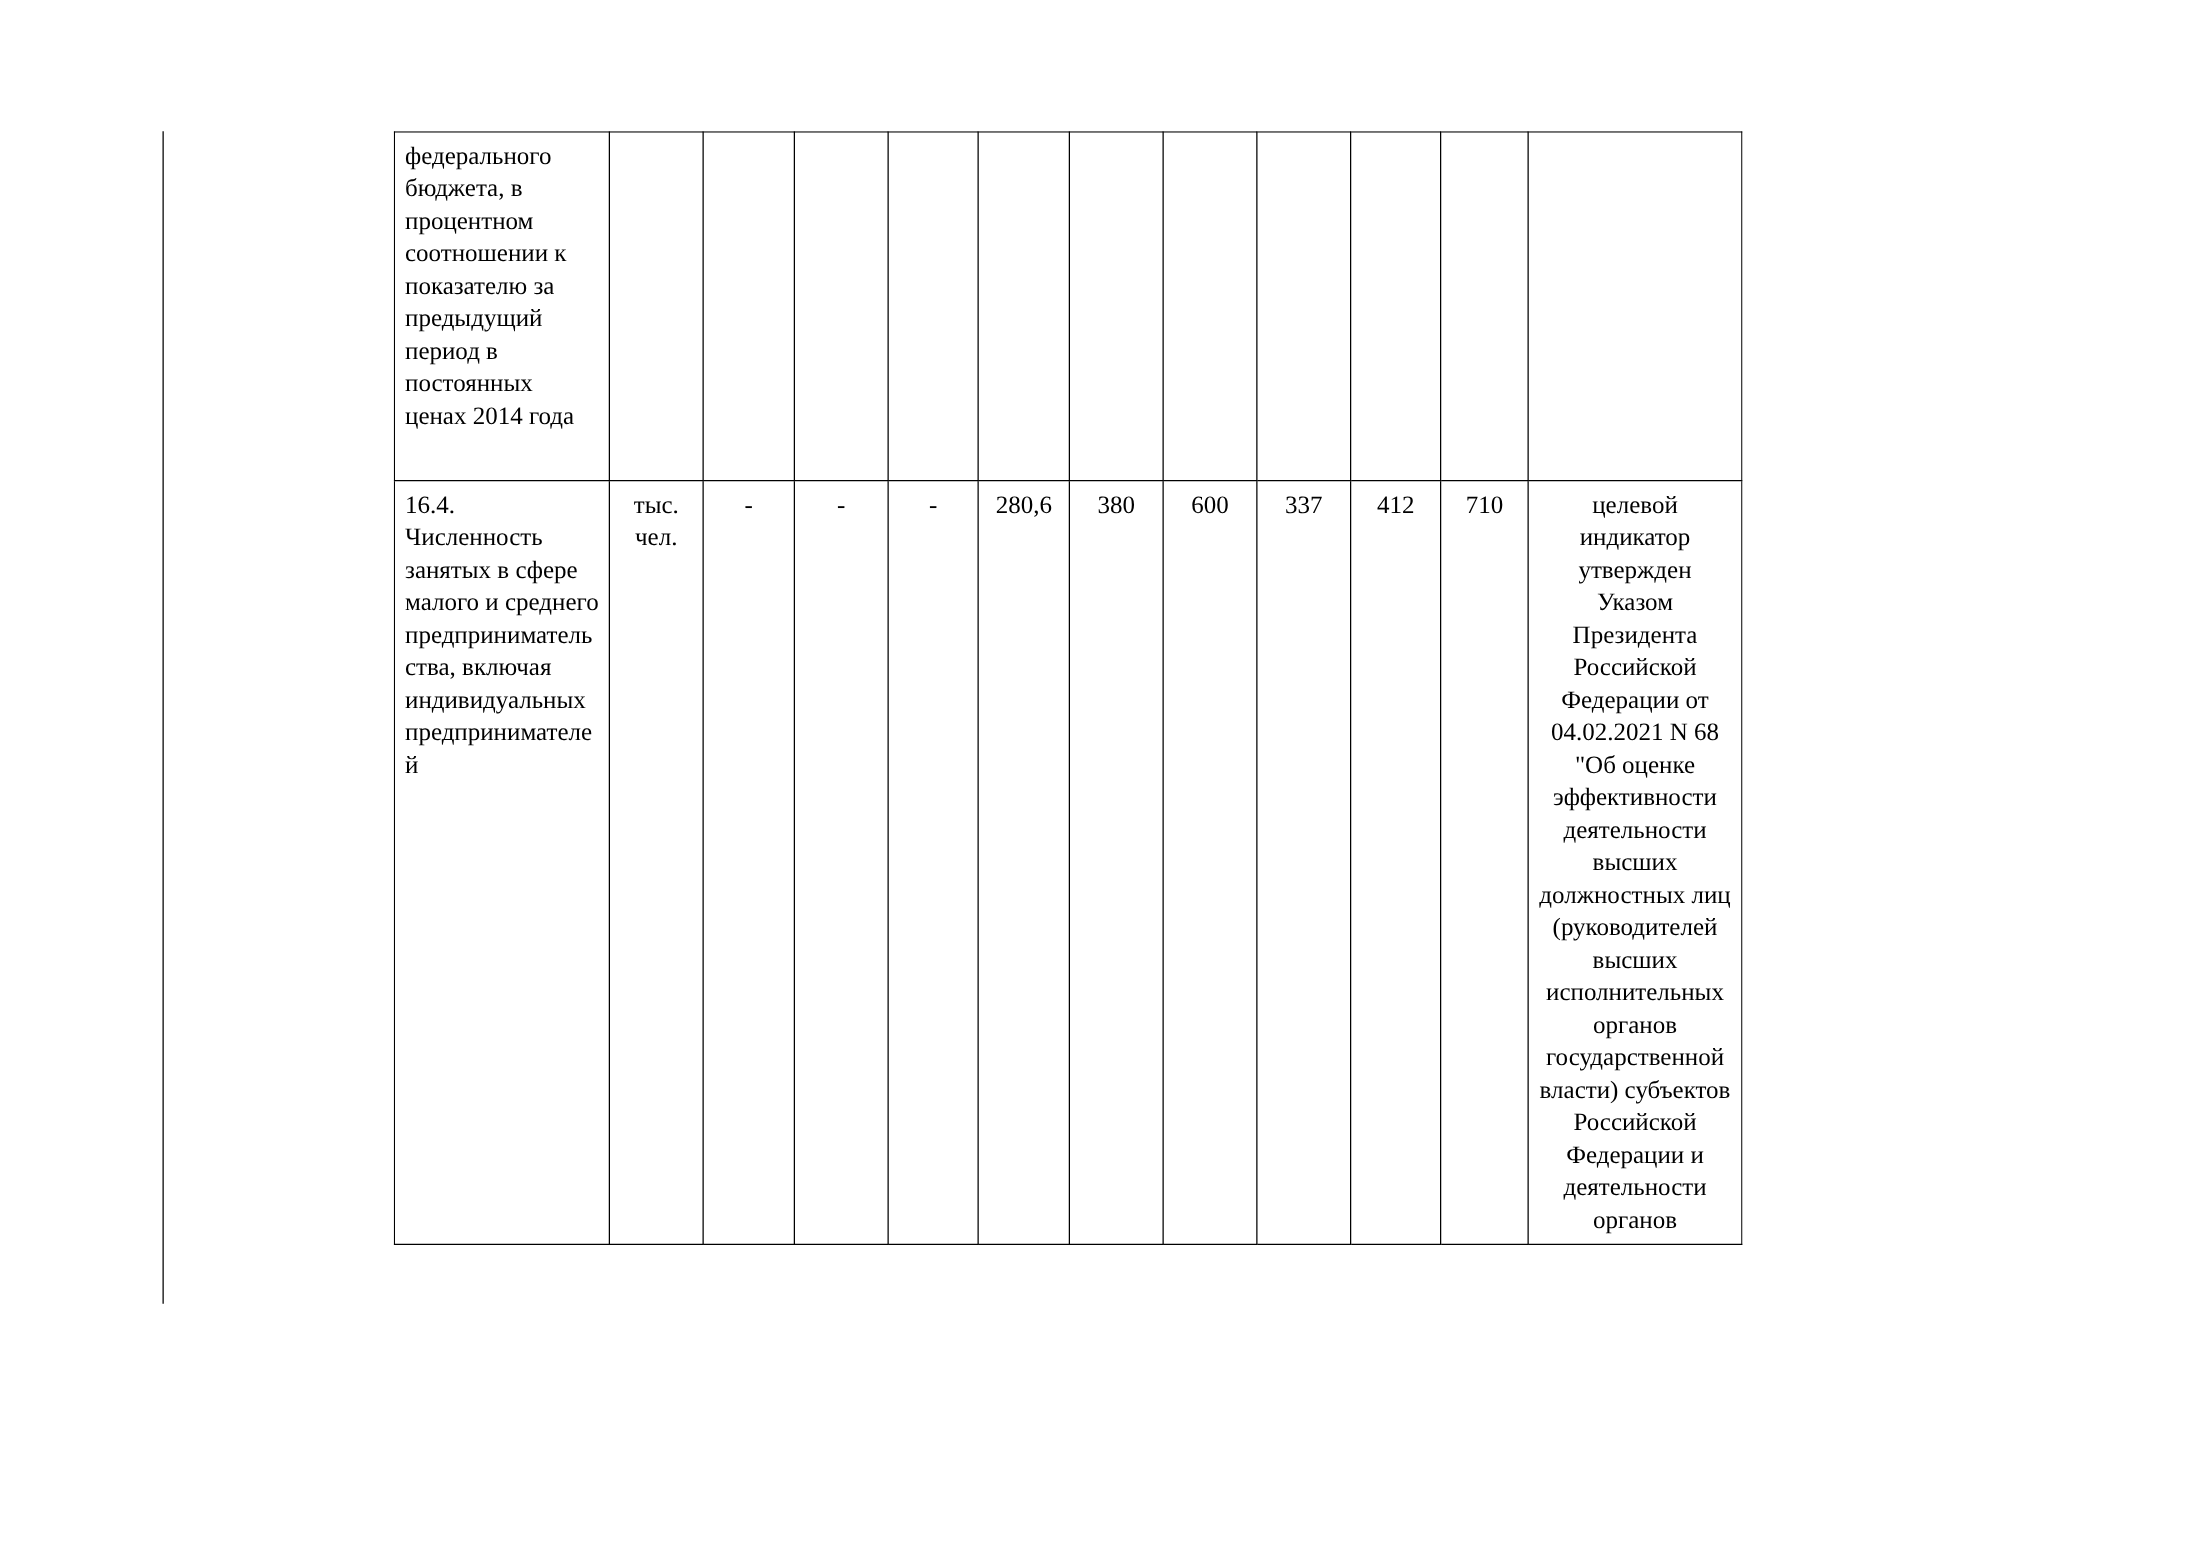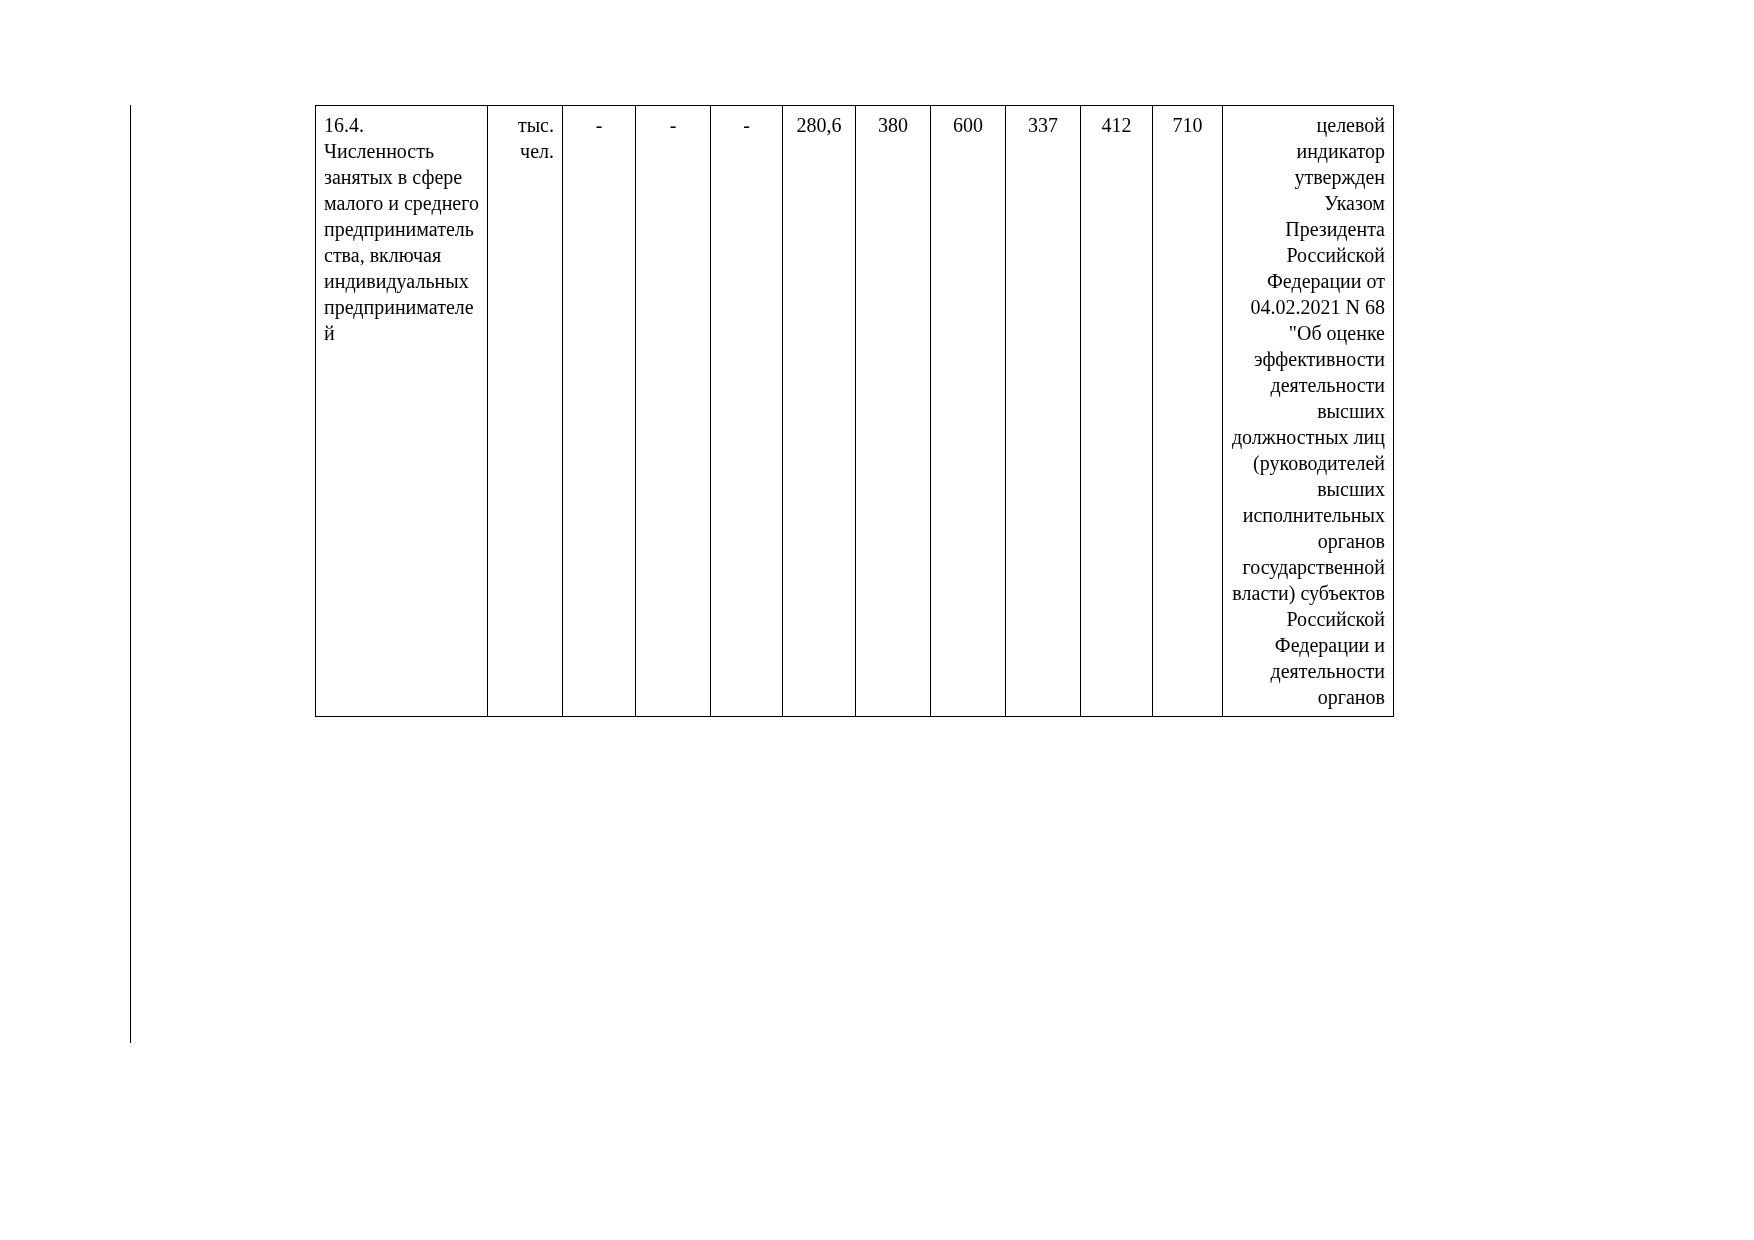--- a/index.html
+++ b/index.html
@@ -44,23 +44,23 @@
     padding: 6px 8px;
     font-size: 20px;
     line-height: 26px;
     overflow-wrap: break-word;
     word-wrap: break-word;
   }
   tr.row-continued td {
     height: 266px; 
   }
   td.cell-indicator { text-align: left; }
-  td.cell-unit      { text-align: right; }
+  td.cell-unit      { text-align: center; }
   td.cell-value     { text-align: center; }
-  td.cell-note      { text-align: right; border-radius: 19px; }
+  td.cell-note      { text-align: center; border-radius: 19px; }
 </style>
 </head>
 <body>
 
 <div class="page">
 
   <div class="merged-left-border"></div>
 
   <div class="table-clip">
     <table class="indicators">
@@ -72,20 +72,34 @@
         <col style="width:72px">
         <col style="width:73px">
         <col style="width:75px">
         <col style="width:75px">
         <col style="width:75px">
         <col style="width:72px">
         <col style="width:70px">
         <col style="width:171px">
       </colgroup>
       <tbody>
+        <tr class="row-continued">
+          <td class="cell-indicator">федерального бюджета, в процентном соотношении к показателю за предыдущий период в постоянных ценах 2014 года</td>
+          <td class="cell-unit"></td>
+          <td class="cell-value"></td>
+          <td class="cell-value"></td>
+          <td class="cell-value"></td>
+          <td class="cell-value"></td>
+          <td class="cell-value"></td>
+          <td class="cell-value"></td>
+          <td class="cell-value"></td>
+          <td class="cell-value"></td>
+          <td class="cell-value"></td>
+          <td class="cell-note"></td>
+        </tr>
         <tr>
           <td class="cell-indicator">16.4. Численность занятых в сфере малого и среднего предпринимательства, включая индивидуальных предпринимателей</td>
           <td class="cell-unit">тыс. чел.</td>
           <td class="cell-value">-</td>
           <td class="cell-value">-</td>
           <td class="cell-value">-</td>
           <td class="cell-value">280,6</td>
           <td class="cell-value">380</td>
           <td class="cell-value">600</td>
           <td class="cell-value">337</td>

